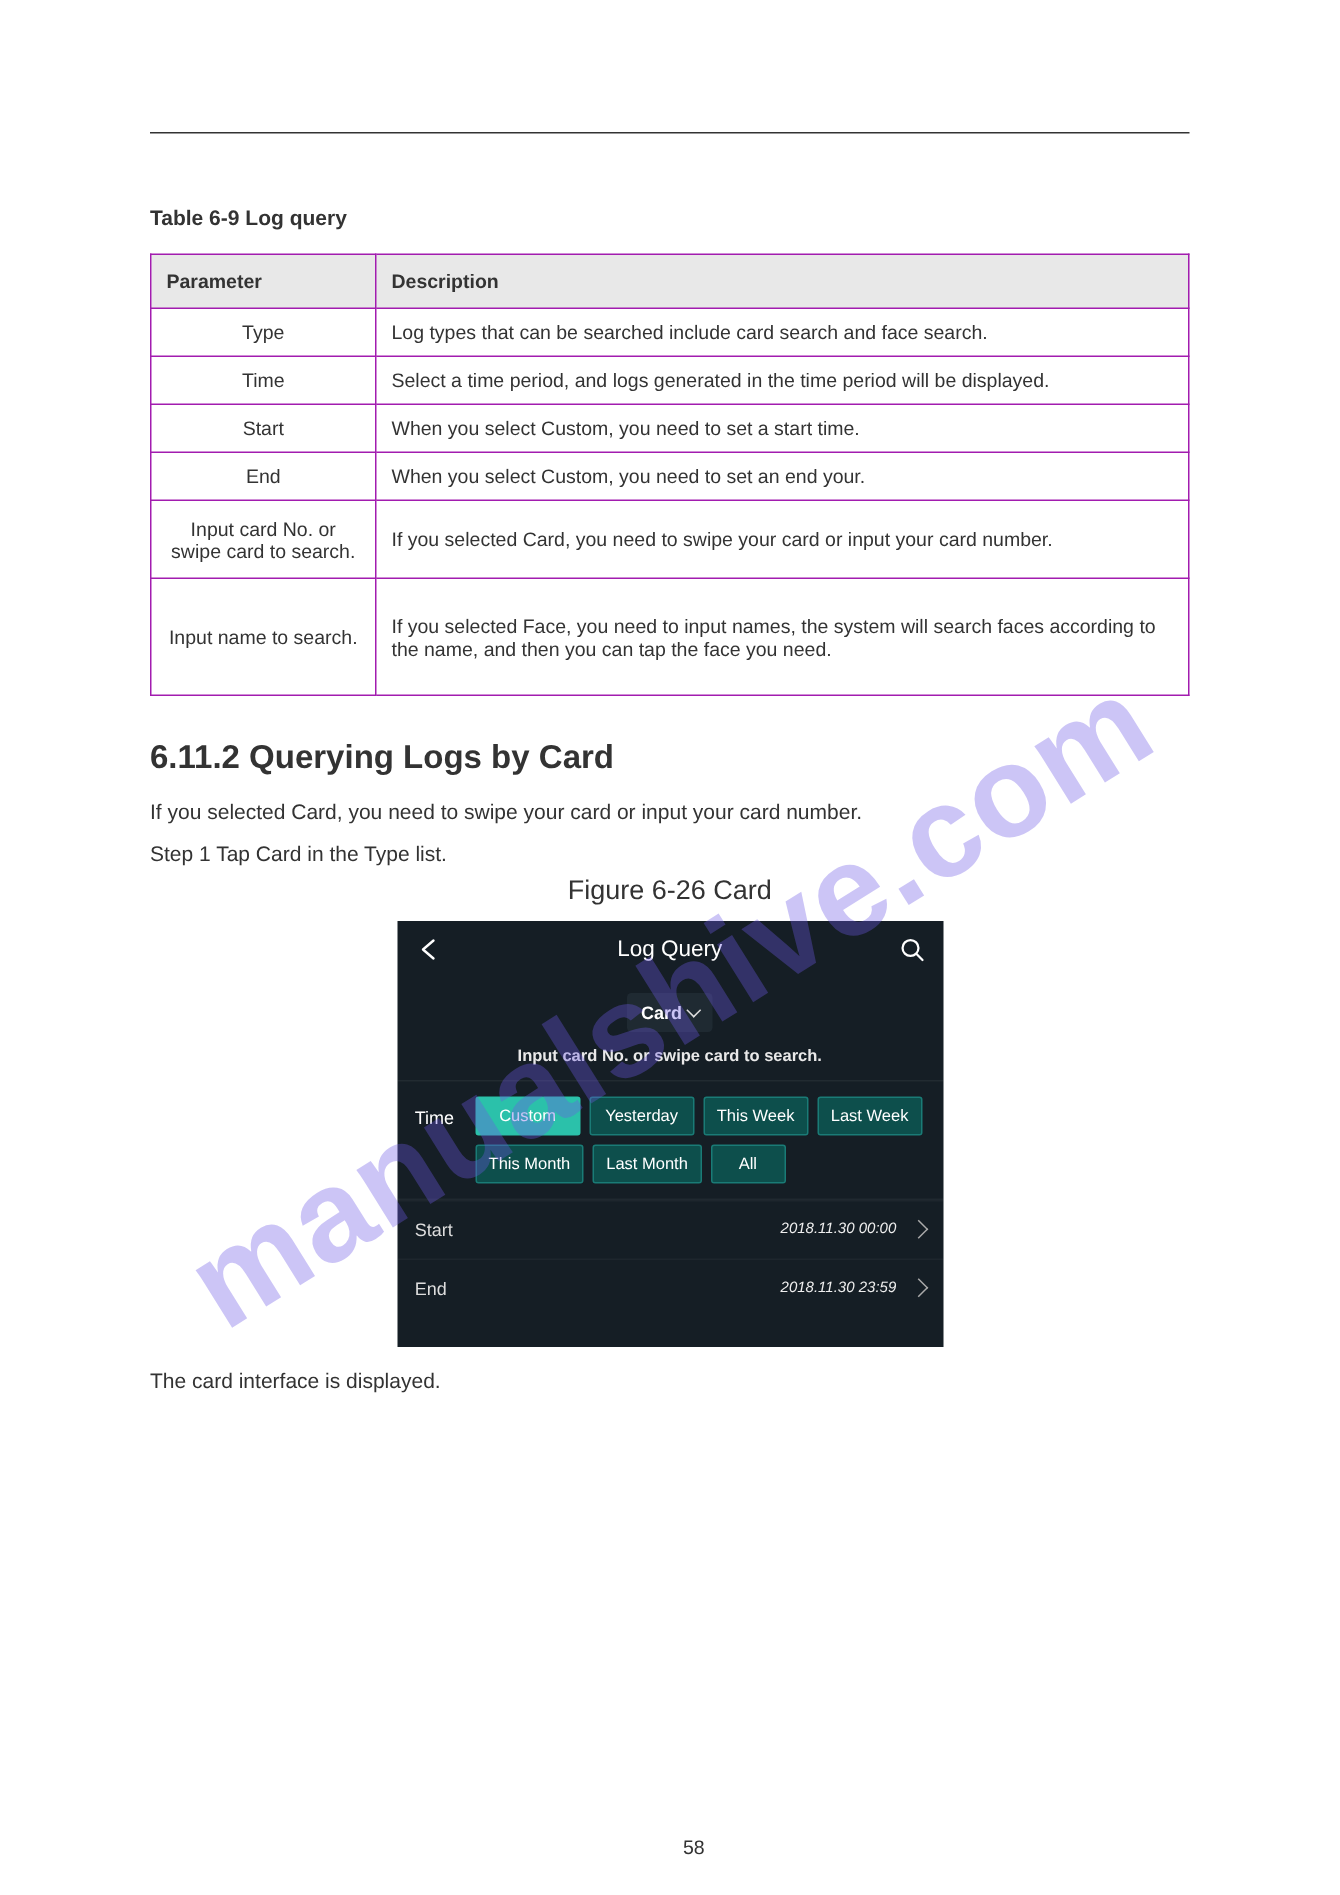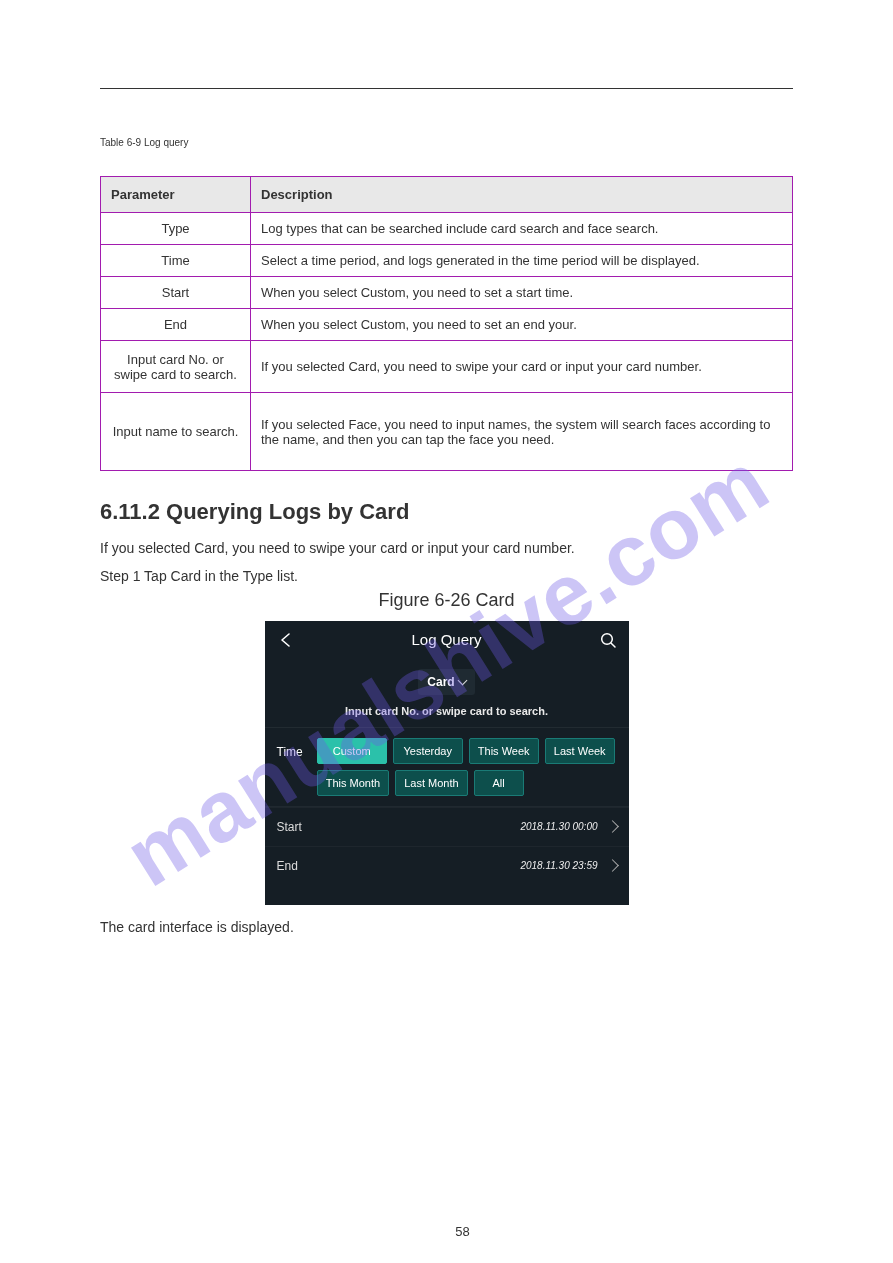--- a/index.html
+++ b/index.html
@@ -15,22 +15,23 @@
   .page {
     padding: 60px 100px 0 100px;
     position: relative;
   }
   .rule {
     border-top: 1px solid #333;
     margin-top: 28px;
     margin-bottom: 48px;
   }
   .intro {
-    font-size: 10px;
-    margin-bottom: 28px;
+    font-size: 14px;
+    margin-bottom: 16px;
+    font-weight: bold;
   }
   table.params {
     width: 100%;
     border-collapse: collapse;
     margin-bottom: 28px;
   }
   table.params th, table.params td {
     border: 1px solid #a21caf;
     padding: 8px 10px;
     text-align: left;

